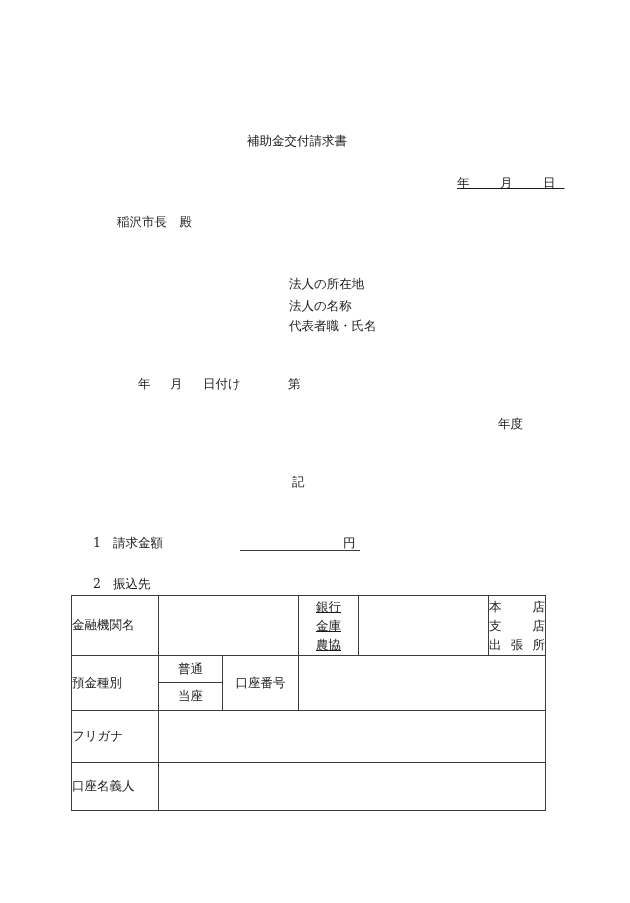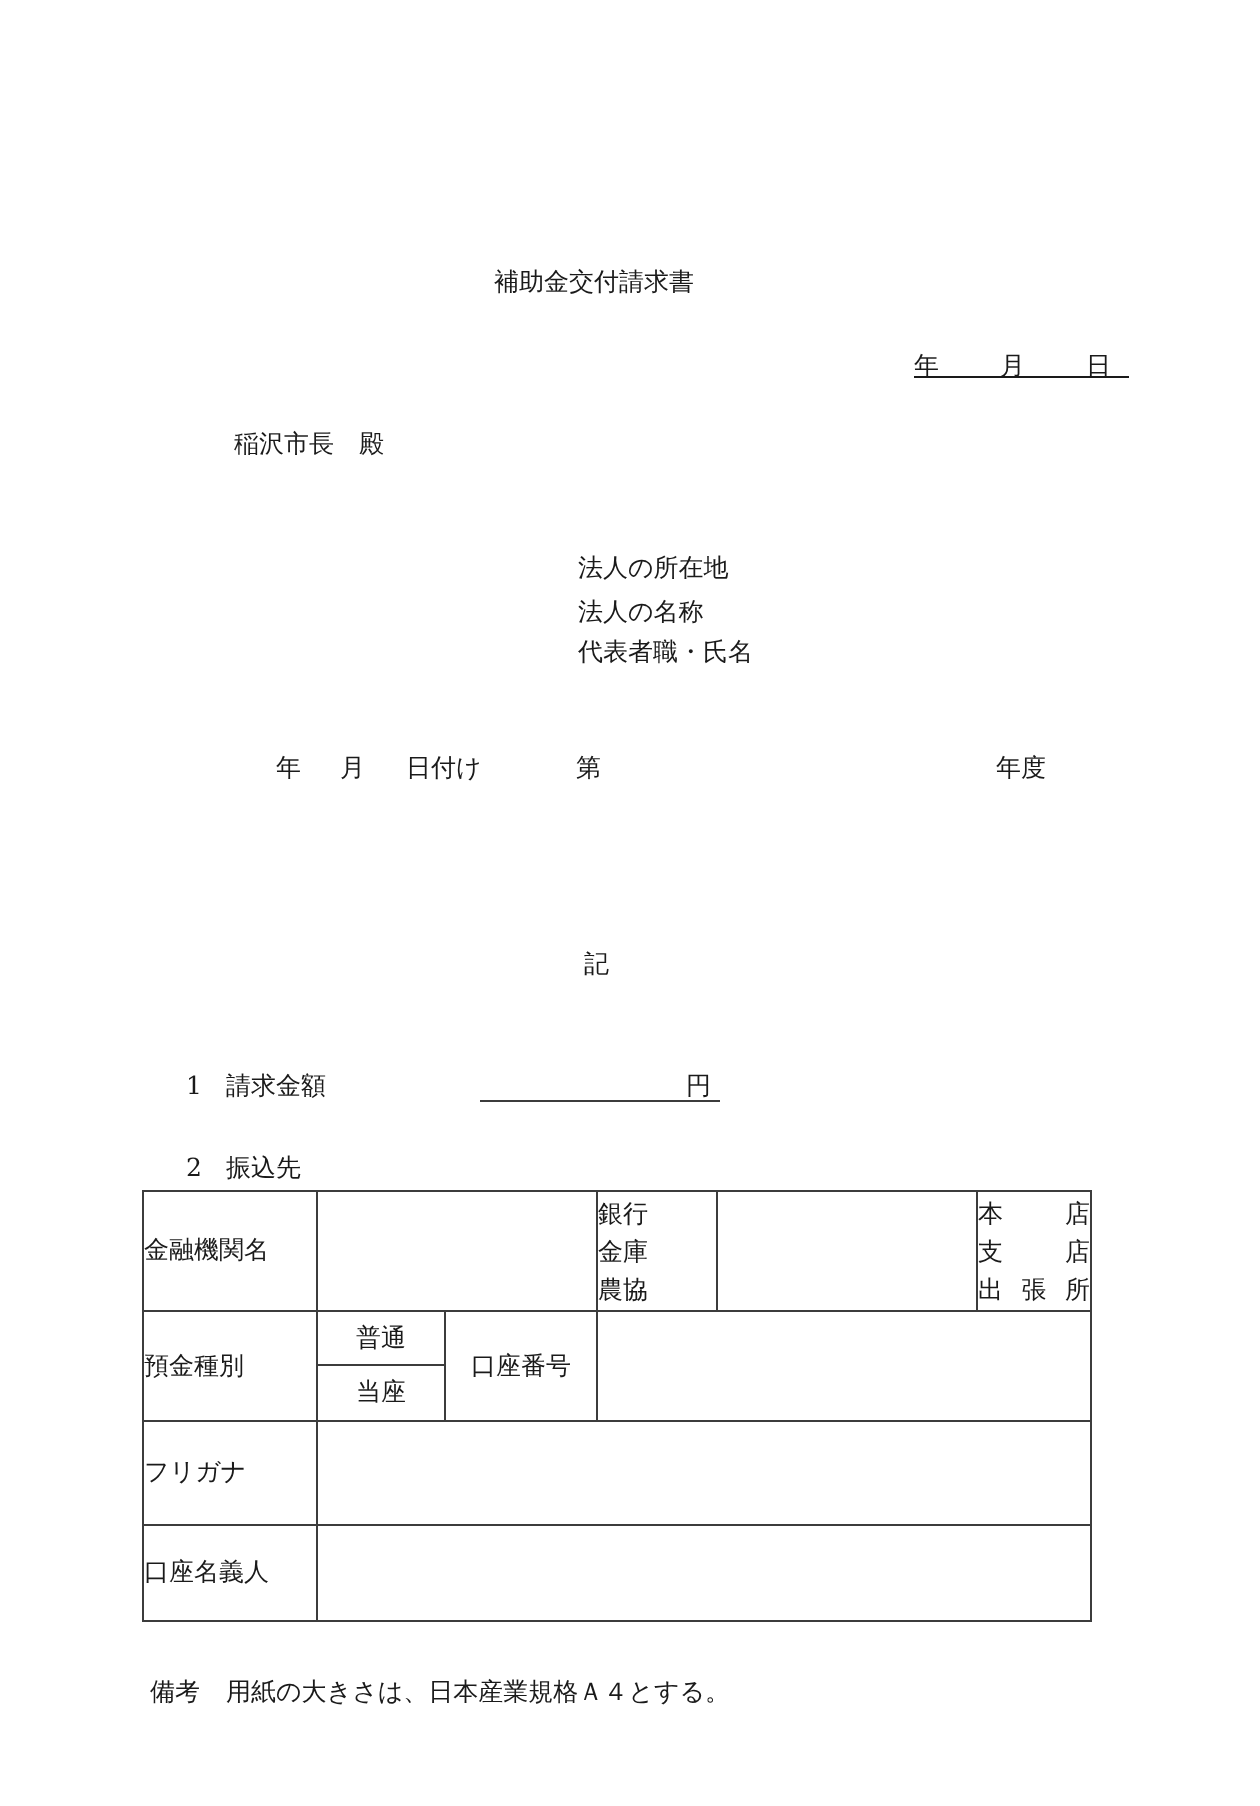--- a/index.html
+++ b/index.html
@@ -37,21 +37,21 @@
   }
   table.bank td {
     border:1px solid #3c3c3c;
     padding:0;
     vertical-align:middle;
     font-size:12.5px;
     color:#1a1a1a;
   }
   td.lbl { padding-right:12px; white-space:pre; }
   td.sub { text-align:center; }
-  .tcell div { line-height:19px; text-align:left; }
+  .tcell div { line-height:19px; text-align:center;text-decoration:underline; }
   .jcell { padding:0 4px; }
   .jcell div {
     line-height:19px;
     text-align:justify;
     text-align-last:justify;
   }
 </style>
 </head>
 <body>
 
@@ -68,21 +68,21 @@
 
   <div class="ln" style="left:289px; top:296px;">法人の名称</div>
 
   <div class="ln" style="left:289px; top:316px;text-align:right;">代表者職・氏名</div>
 
   <div class="ln" style="left:0; top:374px; width:630px;">
     <span class="seg" style="left:138px;">年</span>
     <span class="seg" style="left:170px;">月</span>
     <span class="seg" style="left:203px;">日付け</span>
     <span class="seg" style="left:288px;">第</span>
-    <span class="seg" style="left:498px;">年度</span>
+    <span class="seg" style="left:498px;margin-top:40px;">年度</span>
   </div>
 
 
 
   <div class="ln" style="left:292px; top:472px;">記</div>
 
   <div class="ln" style="left:0; top:533px; width:630px;">
     <span class="seg" style="left:93px;">1</span>
     <span class="seg" style="left:113px;">請求金額</span>
     <span class="seg" style="left:343px;">円</span>
@@ -132,18 +132,14 @@
       <td class="lbl">フリガナ</td>
       <td colspan="5"></td>
     </tr>
     <tr style="height:48px">
       <td class="lbl">口座名義人</td>
       <td colspan="5"></td>
     </tr>
   </tbody>
     </table>
 
-  <div class="ln" style="left:0; top:836px; width:630px;">
-    <span class="seg" style="left:75px;">備考</span>
-    <span class="seg" style="left:113px;">用紙の大きさは、日本産業規格Ａ４とする。</span>
-  </div>
 
 </div>
 
 </body></html>

